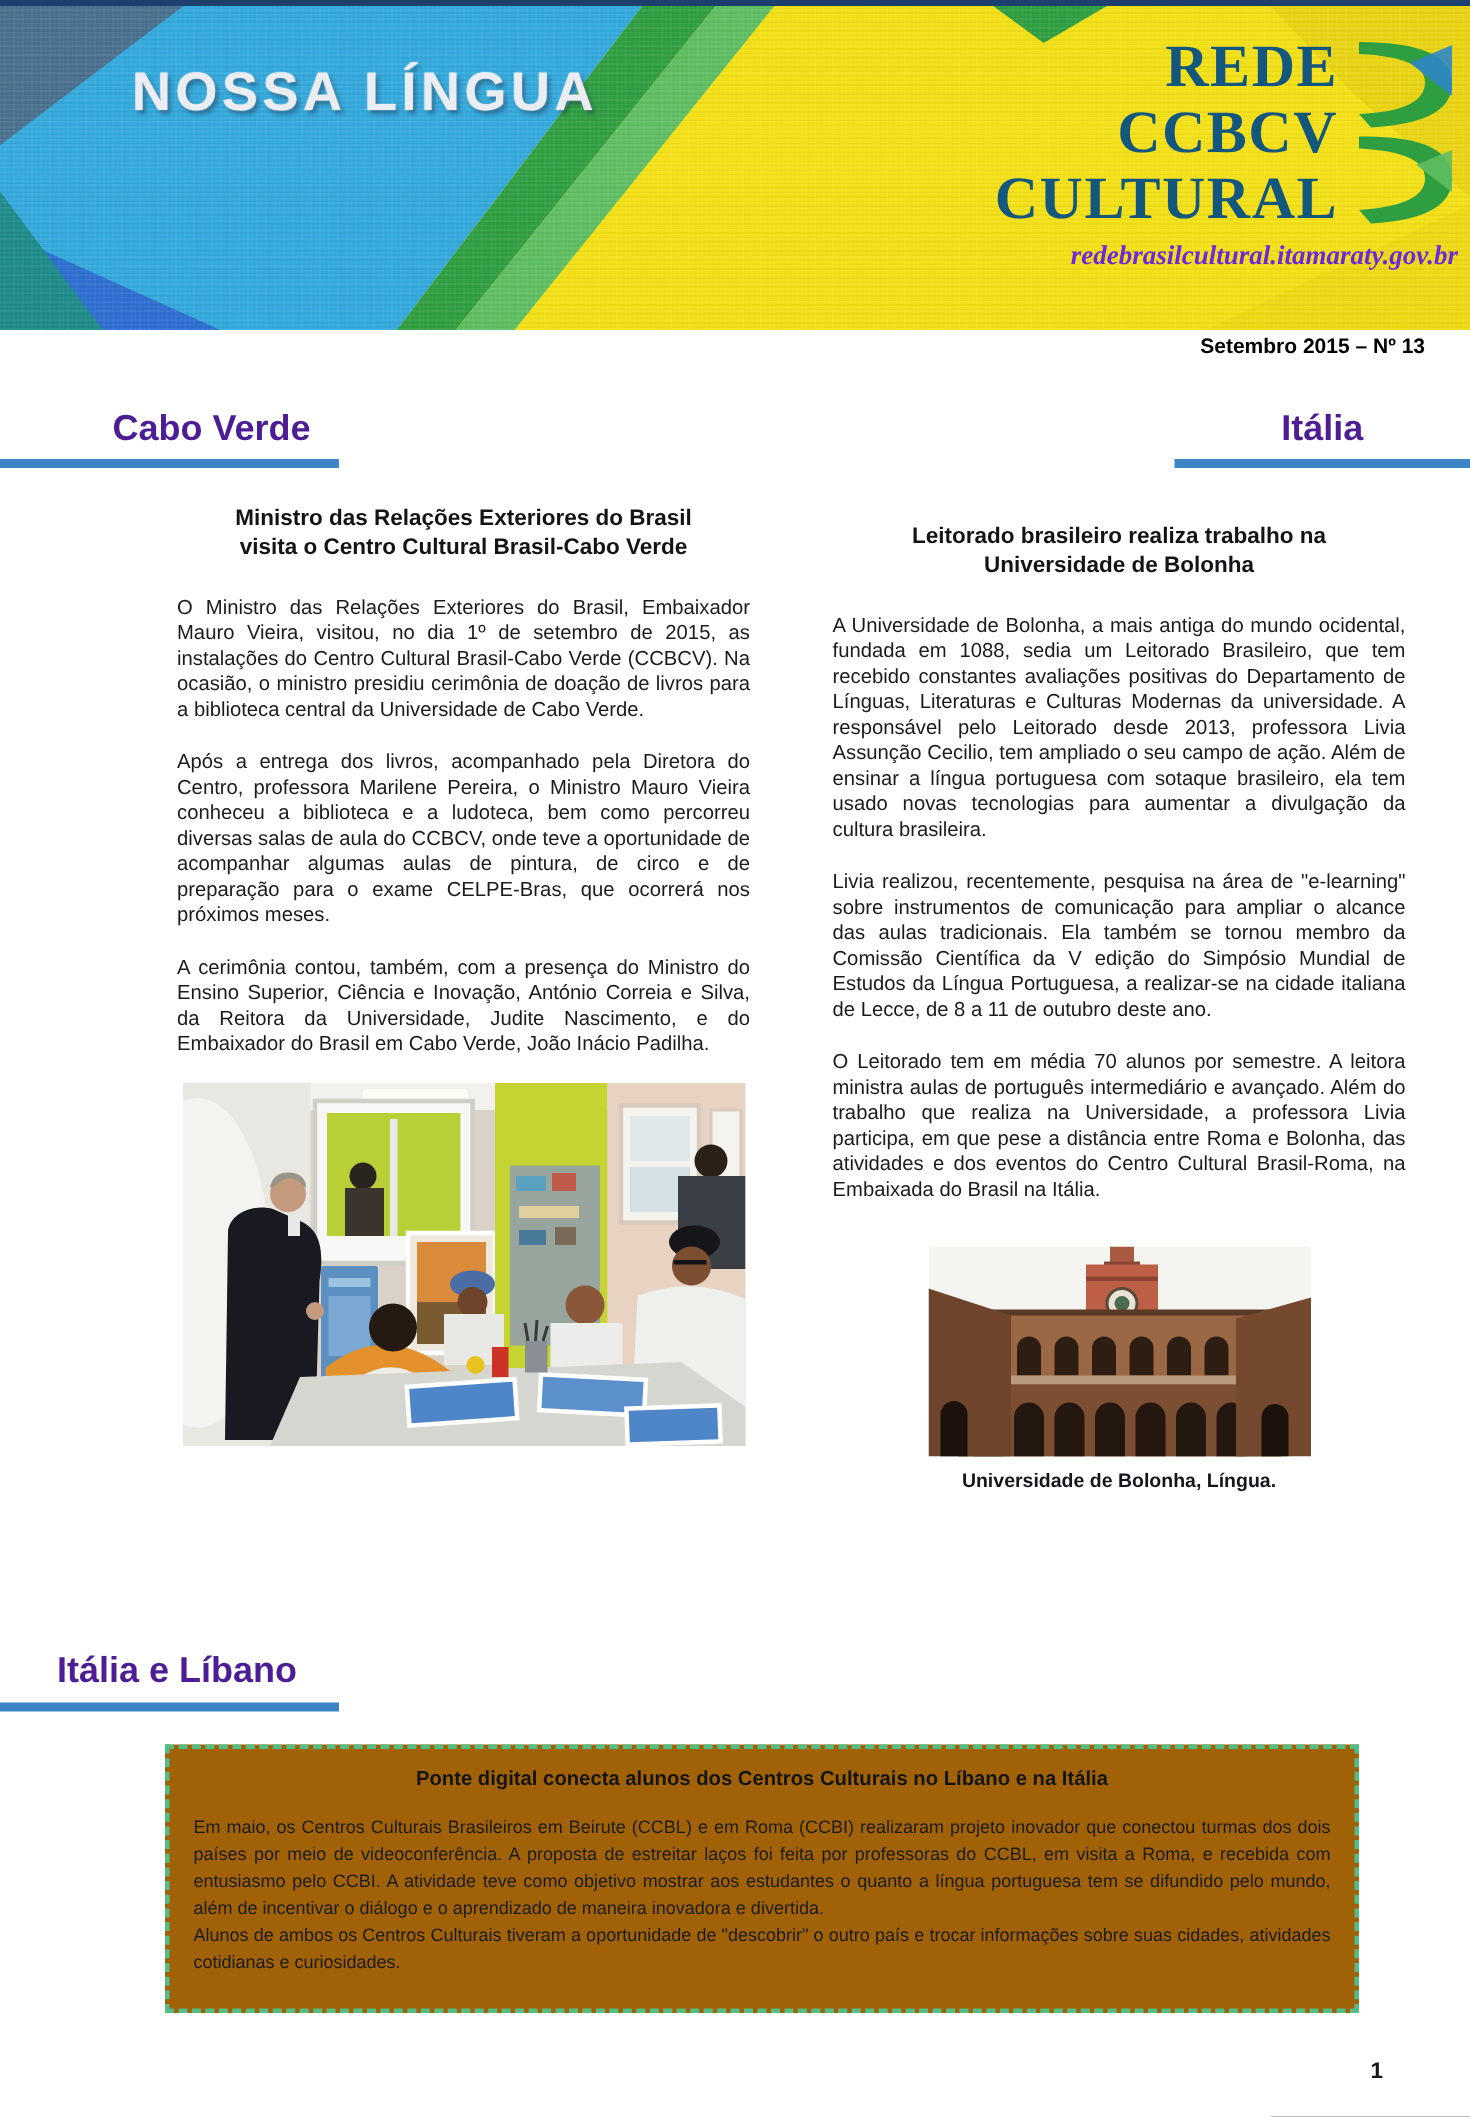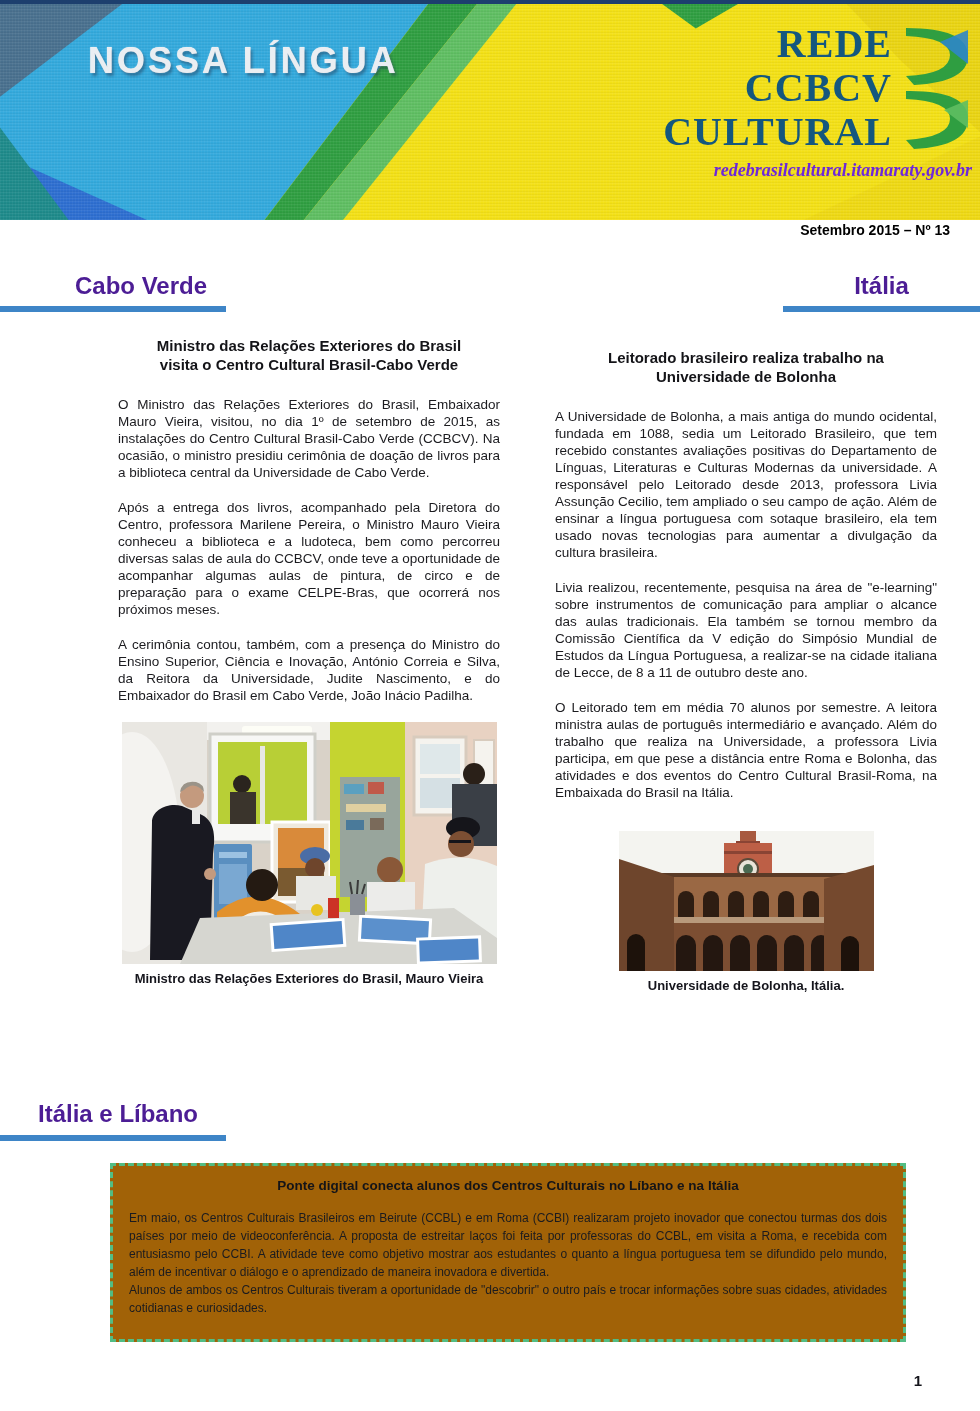--- a/index.html
+++ b/index.html
@@ -200,21 +200,20 @@
 
         <path d="M78 196 L332 186 L375 216 L375 242 L58 242 Z" fill="#d6d6d0"></path>
         <rect x="150" y="200" width="72" height="26" fill="#4f86c8" stroke="#ffffff" stroke-width="3" transform="rotate(-4 186 213)"></rect>
         <rect x="238" y="196" width="70" height="24" fill="#5b90cc" stroke="#ffffff" stroke-width="3" transform="rotate(3 273 208)"></rect>
         <rect x="296" y="216" width="62" height="24" fill="#4f86c8" stroke="#ffffff" stroke-width="3" transform="rotate(-2 327 228)"></rect>
         <rect x="206" y="176" width="11" height="20" fill="#cc3226"></rect>
         <circle cx="195" cy="188" r="6" fill="#e8c320"></circle>
         <rect x="228" y="172" width="15" height="21" fill="#8a8f96"></rect>
         <path d="M230 172 L228 160 M235 172 L236 158 M240 172 L243 162" stroke="#3a3a3a" stroke-width="2" fill="none"></path>
       </svg>
-      <div class="caption">Ministro das Relações Exteriores do Brasil,  Mauro Vieira</div>
     </div>
   </div>
 
   <div class="col col-right">
     <div class="article-title">
       <span>Leitorado brasileiro realiza trabalho na</span><br>
       <span>Universidade de Bolonha</span>
     </div>
     <p>A Universidade de Bolonha, a mais antiga do mundo ocidental, fundada em 1088, sedia um Leitorado Brasileiro, que tem recebido constantes avaliações positivas do Departamento de Línguas, Literaturas e Culturas Modernas da universidade. A responsável pelo Leitorado desde 2013, professora Livia Assunção Cecilio, tem ampliado o seu campo de ação. Além de ensinar a língua portuguesa com sotaque brasileiro, ela tem usado novas tecnologias para aumentar a divulgação da cultura brasileira.</p>
     <p>Livia realizou, recentemente, pesquisa na área de "e-learning" sobre instrumentos de comunicação para ampliar o alcance das aulas tradicionais. Ela também se tornou membro da Comissão Científica da V edição do Simpósio Mundial de Estudos da Língua Portuguesa, a realizar-se na cidade italiana de Lecce, de 8 a 11 de outubro deste ano.</p>
@@ -255,21 +254,21 @@
           <path d="M138 140 v-26 a10 10 0 0 1 20 0 v26 z"></path>
           <path d="M165 140 v-26 a10 10 0 0 1 20 0 v26 z"></path>
           <path d="M192 140 v-26 a10 10 0 0 1 20 0 v26 z"></path>
         </g>
 
         <path d="M0 28 L55 46 L55 140 L0 140 Z" fill="#6e452c"></path>
         <path d="M8 140 v-28 a9 9 0 0 1 18 0 v28 z" fill="#1d120b"></path>
         <path d="M255 34 L205 48 L205 140 L255 140 Z" fill="#75492e"></path>
         <path d="M222 140 v-26 a9 9 0 0 1 18 0 v26 z" fill="#1d120b"></path>
       </svg>
-      <div class="caption">Universidade de Bolonha, Itália.</div>
+      <div class="caption">Universidade de Bolonha, Língua.</div>
     </div>
   </div>
 
   <div class="section-head head-il">Itália e Líbano</div>
   <div class="rule rule-il"></div>
 
   <div class="digital-box">
     <div class="box-title">Ponte digital conecta alunos dos Centros Culturais no Líbano e na Itália</div>
     <p>Em maio, os Centros Culturais Brasileiros em Beirute (CCBL) e em Roma (CCBI) realizaram projeto inovador que conectou turmas dos dois países por meio de videoconferência. A proposta de estreitar laços foi feita por professoras do CCBL, em visita a Roma, e recebida com entusiasmo pelo CCBI. A atividade teve como objetivo mostrar aos estudantes o quanto a língua portuguesa tem se difundido pelo mundo, além de incentivar o diálogo e o aprendizado de maneira inovadora e divertida.</p>
     <p>Alunos de ambos os Centros Culturais tiveram a oportunidade de "descobrir" o outro país e trocar informações sobre suas cidades, atividades cotidianas e curiosidades.</p>

